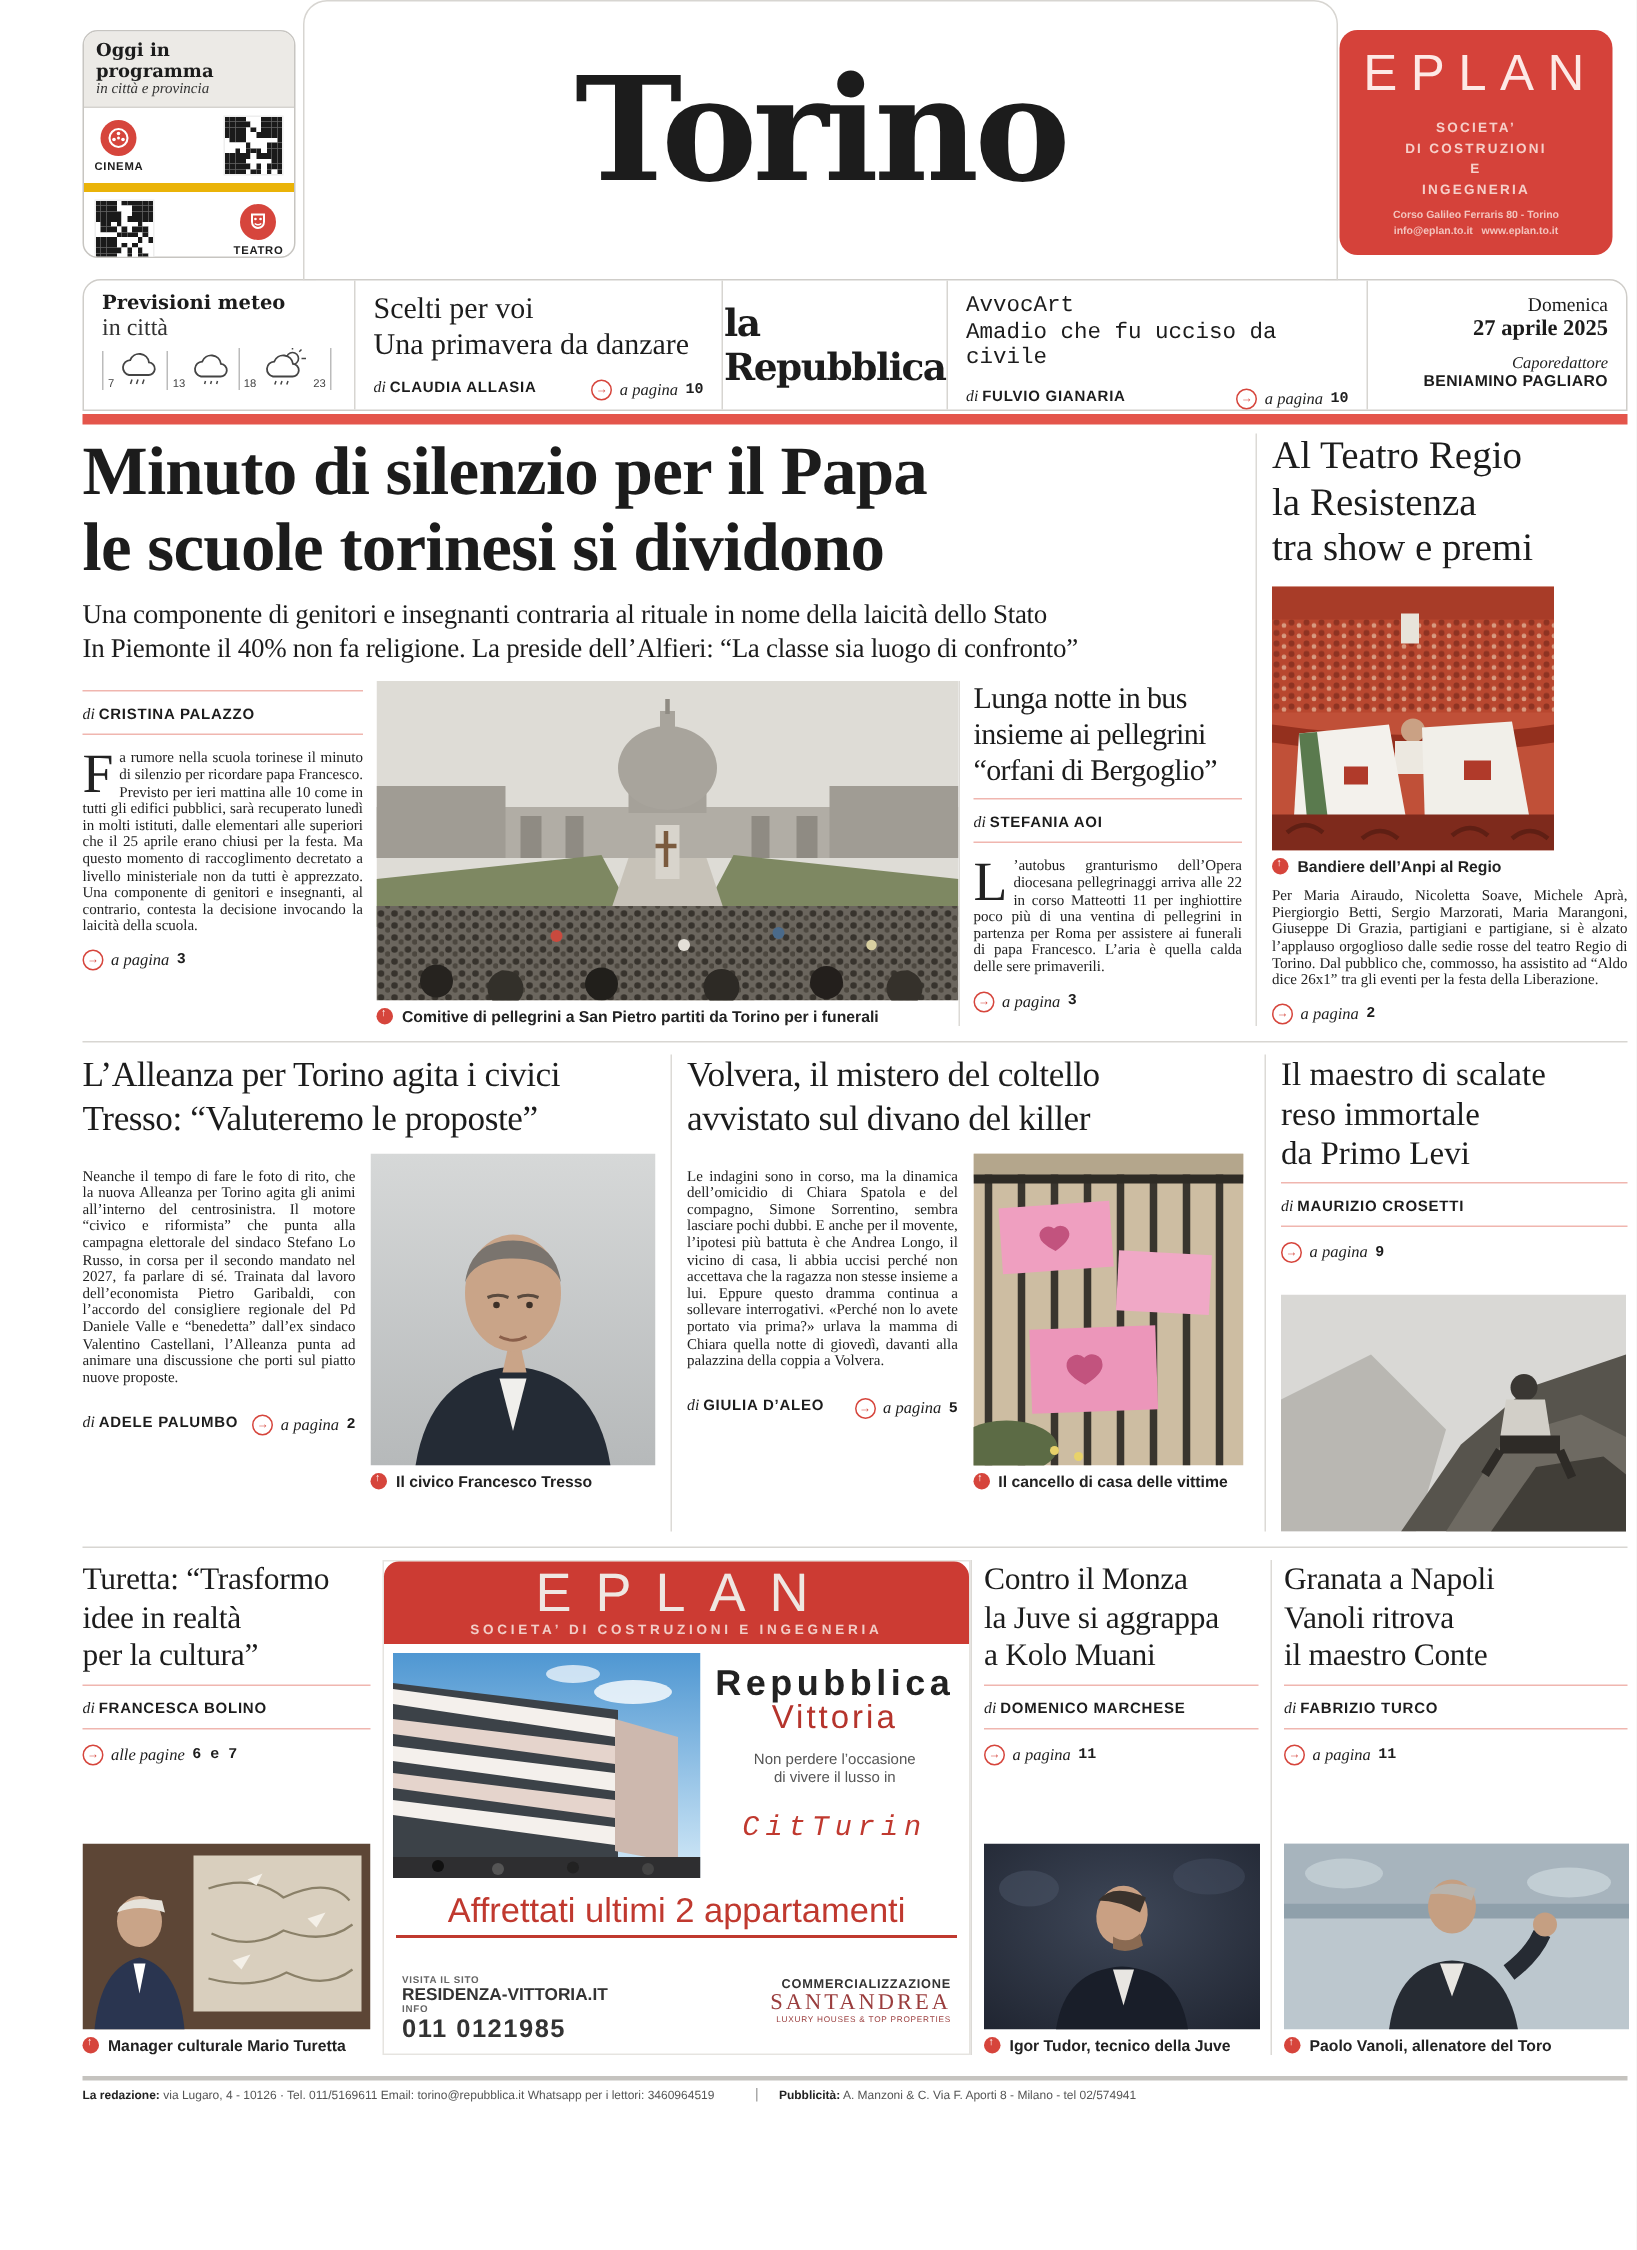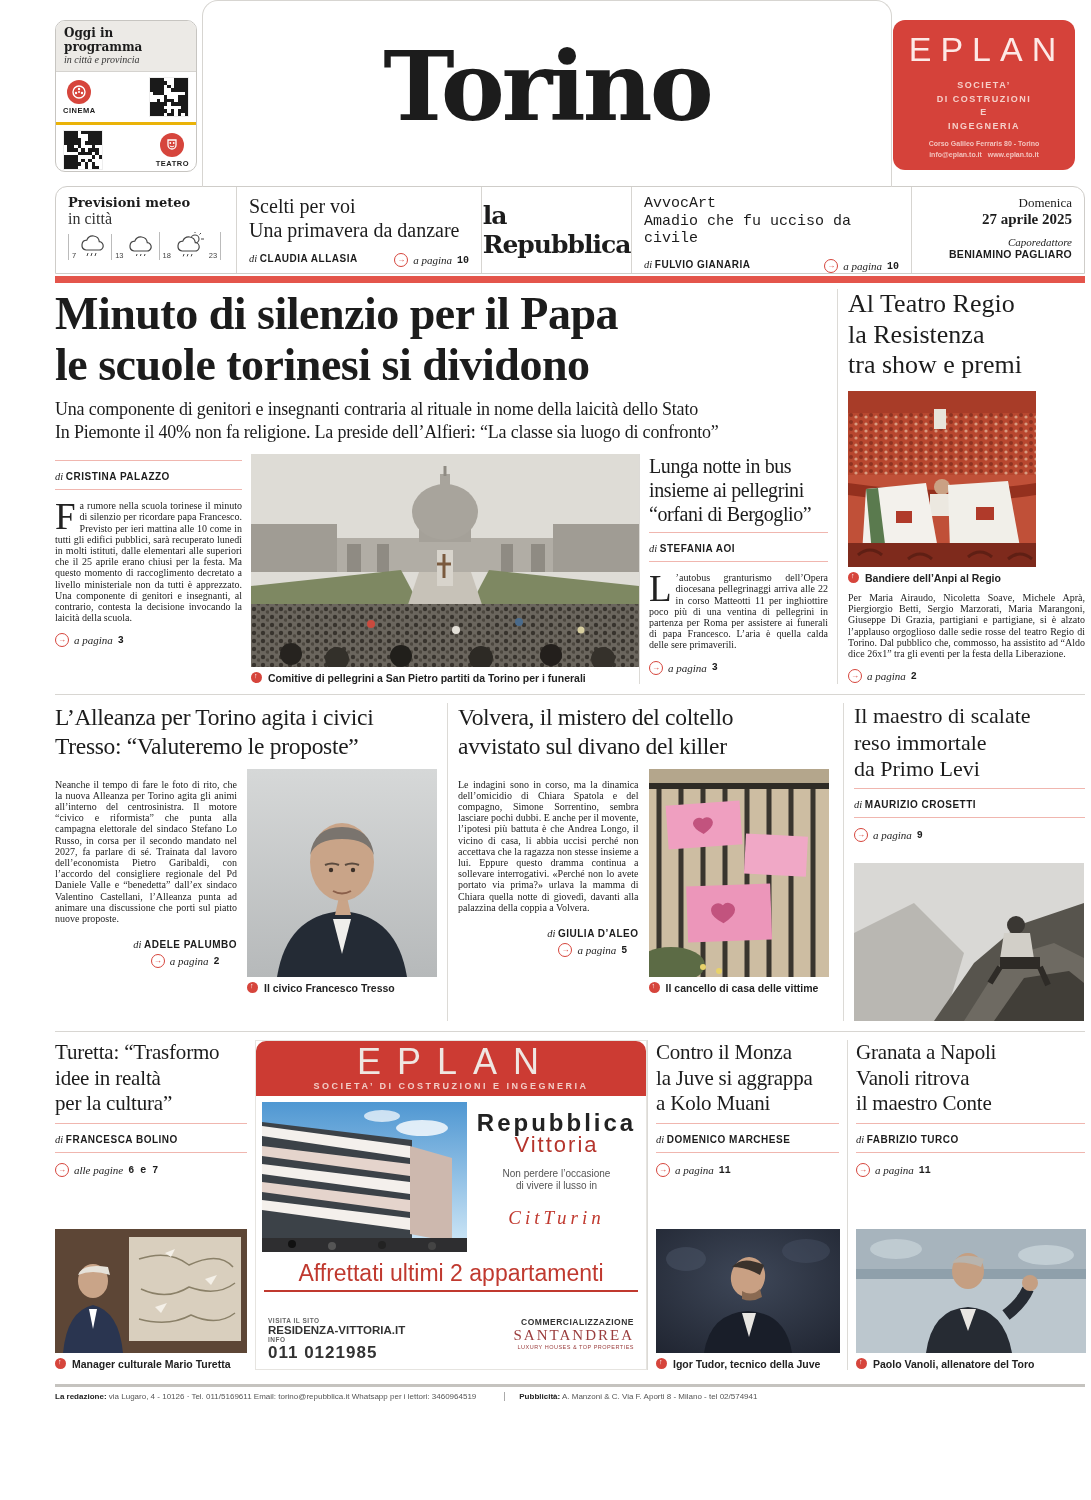--- a/index.html
+++ b/index.html
@@ -12,21 +12,21 @@
      border-radius:16px 16px 0 0;display:flex;align-items:center;justify-content:center;}
   .masthead-title{font-family:"DejaVu Serif","Liberation Serif",serif;font-weight:bold;
      font-size:96px;letter-spacing:-3px;line-height:1;margin-top:-14px;}
   .prog-box{position:absolute;left:55px;top:20px;width:140px;height:150px;
      border:1px solid #c7c5c1;border-radius:10px;background:#fff;overflow:hidden;
      font-family:"Liberation Sans",sans-serif;}
   .prog-head{background:#eceae6;padding:5px 8px 6px;border-bottom:1px solid #d5d3cf;}
   .prog-title{font-family:"DejaVu Serif",serif;font-weight:bold;font-size:12px;}
   .prog-sub{font-family:"Liberation Serif",serif;font-style:italic;font-size:10px;color:#333;}
   .prog-row{display:flex;align-items:center;justify-content:space-between;padding:4px 7px;height:42px;}
-  .prog-row+.prog-row{border-top:3px solid #eab308;}
+  .prog-row+.prog-row{border-top:6px solid #eab308;}
   .prog-cell{display:flex;flex-direction:column;align-items:center;gap:2px;}
   .prog-label{font-size:7.5px;font-weight:bold;letter-spacing:.5px;}
   .red-disc{width:24px;height:24px;border-radius:50%;background:#d6453c;display:flex;align-items:center;justify-content:center;}
   .qr{width:38px;height:38px;display:grid;grid-template-columns:repeat(11,1fr);grid-template-rows:repeat(11,1fr);border:1px solid #eee;}
   .qr i{display:block;}
   .eplan-top{position:absolute;left:893px;top:20px;width:182px;height:150px;background:#d5423a;
      border-radius:12px;color:#fff;text-align:center;padding:10px 6px;box-sizing:border-box;
      font-family:"Liberation Sans",sans-serif;display:flex;flex-direction:column;}
   .eplan-top-brand{font-size:34px;letter-spacing:9px;font-weight:400;color:#fde9e6;margin-left:6px;}
   .eplan-top-lines{font-size:9px;letter-spacing:1.5px;color:#f6cfc9;line-height:1.5;margin-top:10px;font-weight:bold;}
@@ -90,23 +90,23 @@
   .rail .body-txt{margin-top:8px;}
   .section-rule{border:none;border-top:1px solid #d8d6d2;margin:10px 0 8px 55px;width:1030px;}
   
   .row2{margin-left:55px;width:1030px;display:flex;height:318px;}
   .r2c{box-sizing:border-box;}
   .r2c1{width:392px;padding-right:10px;}
   .r2c2{width:396px;border-left:1px solid #dcdad6;padding:0 10px;}
   .r2c3{width:242px;border-left:1px solid #dcdad6;padding-left:10px;display:flex;flex-direction:column;}
   .sec-title{font-size:23.5px;line-height:1.22;letter-spacing:-.3px;margin-bottom:8px;}
   .duo{display:flex;gap:10px;}
-  .duo-txt{width:186px;display:flex;flex-direction:column;align-items:flex-end;}
+  .duo-txt{width:186px;display:flex;flex-direction:column;}
   .duo-fig{width:190px;}
-  .byrow{display:flex;justify-content:space-between;align-items:center;margin-top:5px;flex-direction:column;}
+  .byrow{display:flex;justify-content:space-between;align-items:center;margin-top:5px;}
   .r2c3-title{font-size:22px;line-height:1.2;}
   .r2c3 .photo{margin-top:auto;}
   
   .row3{margin-left:55px;width:1030px;display:flex;height:330px;}
   .r3c{box-sizing:border-box;display:flex;flex-direction:column;}
   .r3c1{width:200px;padding-right:8px;}
   .r3c2{width:392px;}
   .r3c3{width:200px;border-left:1px solid #dcdad6;padding:0 8px;}
   .r3c4{width:238px;border-left:1px solid #dcdad6;padding-left:8px;}
   .r3-title{font-size:21px;line-height:1.22;letter-spacing:-.2px;}
@@ -115,21 +115,21 @@
   .ad{border:1px solid #e6e4e0;height:100%;box-sizing:border-box;display:flex;flex-direction:column;
       font-family:"Liberation Sans",sans-serif;background:#fff;}
   .ad-head{background:#cc3b33;border-radius:10px 10px 0 0;color:#fff;text-align:center;padding:3px 0 5px;}
   .ad-brand{font-size:36px;letter-spacing:16px;color:#efe7e2;line-height:1;margin-left:10px;}
   .ad-tag{font-size:9px;letter-spacing:2.5px;color:#f2cdc7;font-weight:bold;margin-top:1px;}
   .ad-body{display:flex;padding:6px;gap:6px;}
   .ad-right{flex:1;text-align:center;padding-top:10px;}
   .ad-p1{font-size:24px;font-weight:bold;letter-spacing:3px;color:#222;line-height:.9;}
   .ad-p2{font-size:22px;letter-spacing:2px;color:#b5342c;line-height:1;}
   .ad-pitch{font-size:10px;color:#555;margin-top:12px;white-space:pre-line;line-height:1.25;}
-  .ad-script{font-family:Liberation Serif, serif;font-style:italic;font-size:19px;letter-spacing:4px;
+  .ad-script{font-family:Liberation Mono, monospace;font-style:italic;font-size:19px;letter-spacing:4px;
       color:#c0392f;margin-top:14px;}
   .ad-urg{font-size:23px;color:#c0392f;text-align:center;border-bottom:2px solid #c0392f;
       padding-bottom:3px;margin:2px 8px 0;}
   .ad-foot{display:flex;justify-content:space-between;padding:8px 12px 6px;margin-top:auto;}
   .ad-visit,.ad-info{font-size:6.5px;font-weight:bold;color:#666;letter-spacing:.5px;}
   .ad-site{font-size:11.5px;font-weight:bold;color:#333;}
   .ad-phone{font-size:17px;font-weight:bold;color:#333;letter-spacing:1px;}
   .ad-comm{font-size:8.5px;font-weight:bold;color:#333;letter-spacing:.5px;text-align:right;}
   .ad-agency{font-family:"Liberation Serif",serif;font-size:15px;letter-spacing:2px;color:#9a3d3d;text-align:right;}
   .ad-agency-sub{font-size:5.5px;color:#9a3d3d;letter-spacing:.5px;text-align:right;}

